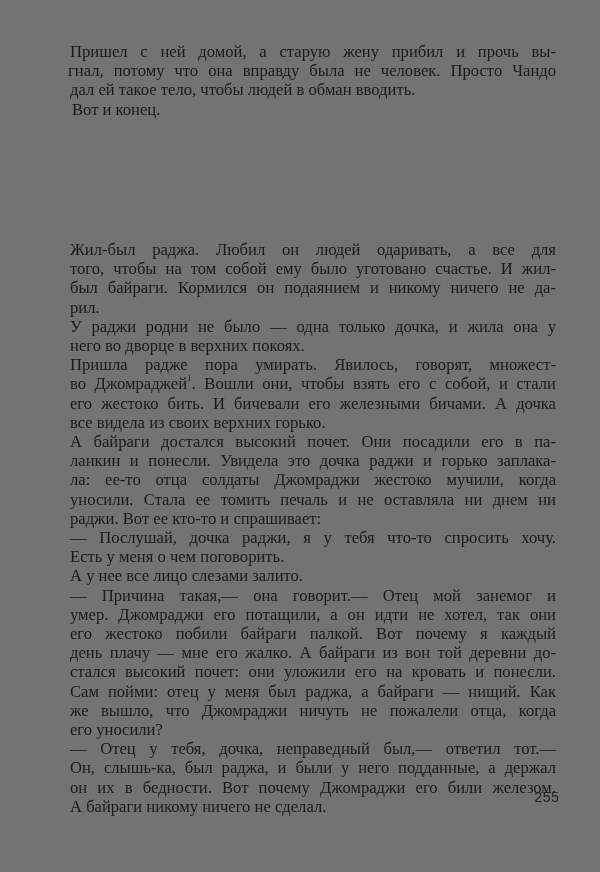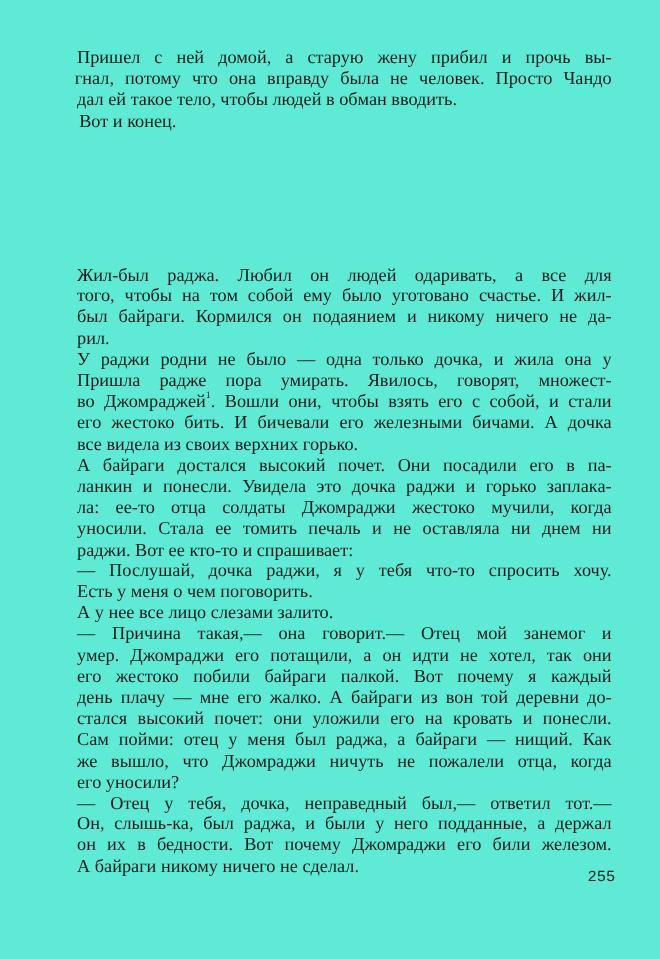--- a/index.html
+++ b/index.html
@@ -1,17 +1,17 @@
 <!DOCTYPE html>
 <html><head>
 <meta charset="utf-8">
 <style>
   html, body { margin: 0; padding: 0; background: #ffffff; }
   body { width: 600px; height: 872px; position: relative; overflow: hidden; color: #1a1a1a; }
-  .page { position: absolute; left: 0; top: 0; width: 600px; height: 872px; background: #5eead4; }
+  .page { position: absolute; left: 0; top: 0; width: 600px; height: 872px; background: #737373; }
   .text-block {
     position: absolute; left: 70px; width: 486px;
     font-family: "Liberation Serif", "DejaVu Serif", serif;
     font-size: 16.6px; line-height: 19.2px; text-align: justify;
   }
   .line { display: block; white-space: nowrap; text-align: justify; text-align-last: justify; }
   .line.last { text-align-last: left; }
   #top-block { top: 42px; }
   #heading { position: absolute; left: 70px; top: 172px; font-family: "DejaVu Sans", "Liberation Sans", sans-serif; font-weight: bold; font-size: 19px; line-height: 24px; color: #111; }
   #heading .h-line2 { padding-left: 24px; }
@@ -31,20 +31,21 @@
     <span class="line last" style="padding-left:2px">Вот и конец.</span>
   </div>
 
 
   <div id="body-block" class="text-block">
     <span class="line">Жил-был раджа. Любил он людей одаривать, а все для</span>
     <span class="line">того, чтобы на том собой ему было уготовано счастье. И жил-</span>
     <span class="line">был байраги. Кормился он подаянием и никому ничего не да-</span>
     <span class="line last">рил.</span>
     <span class="line">У раджи родни не было — одна только дочка, и жила она у</span>
+    <span class="line last">него во дворце в верхних покоях.</span>
     <span class="line">Пришла радже пора умирать. Явилось, говорят, множест-</span>
     <span class="line" style="text-align-last:justify;font-family:Liberation Serif, serif;">
       <span>во Джомраджей</span><sup>1</sup><span>. Вошли они, чтобы взять его с собой, и стали</span>
     </span>
     <span class="line">его жестоко бить. И бичевали его железными бичами. А дочка</span>
     <span class="line last">все видела из своих верхних горько.</span>
     <span class="line">А байраги достался высокий почет. Они посадили его в па-</span>
     <span class="line">ланкин и понесли. Увидела это дочка раджи и горько заплака-</span>
     <span class="line">ла: ее-то отца солдаты Джомраджи жестоко мучили, когда</span>
     <span class="line">уносили. Стала ее томить печаль и не оставляла ни днем ни</span>

